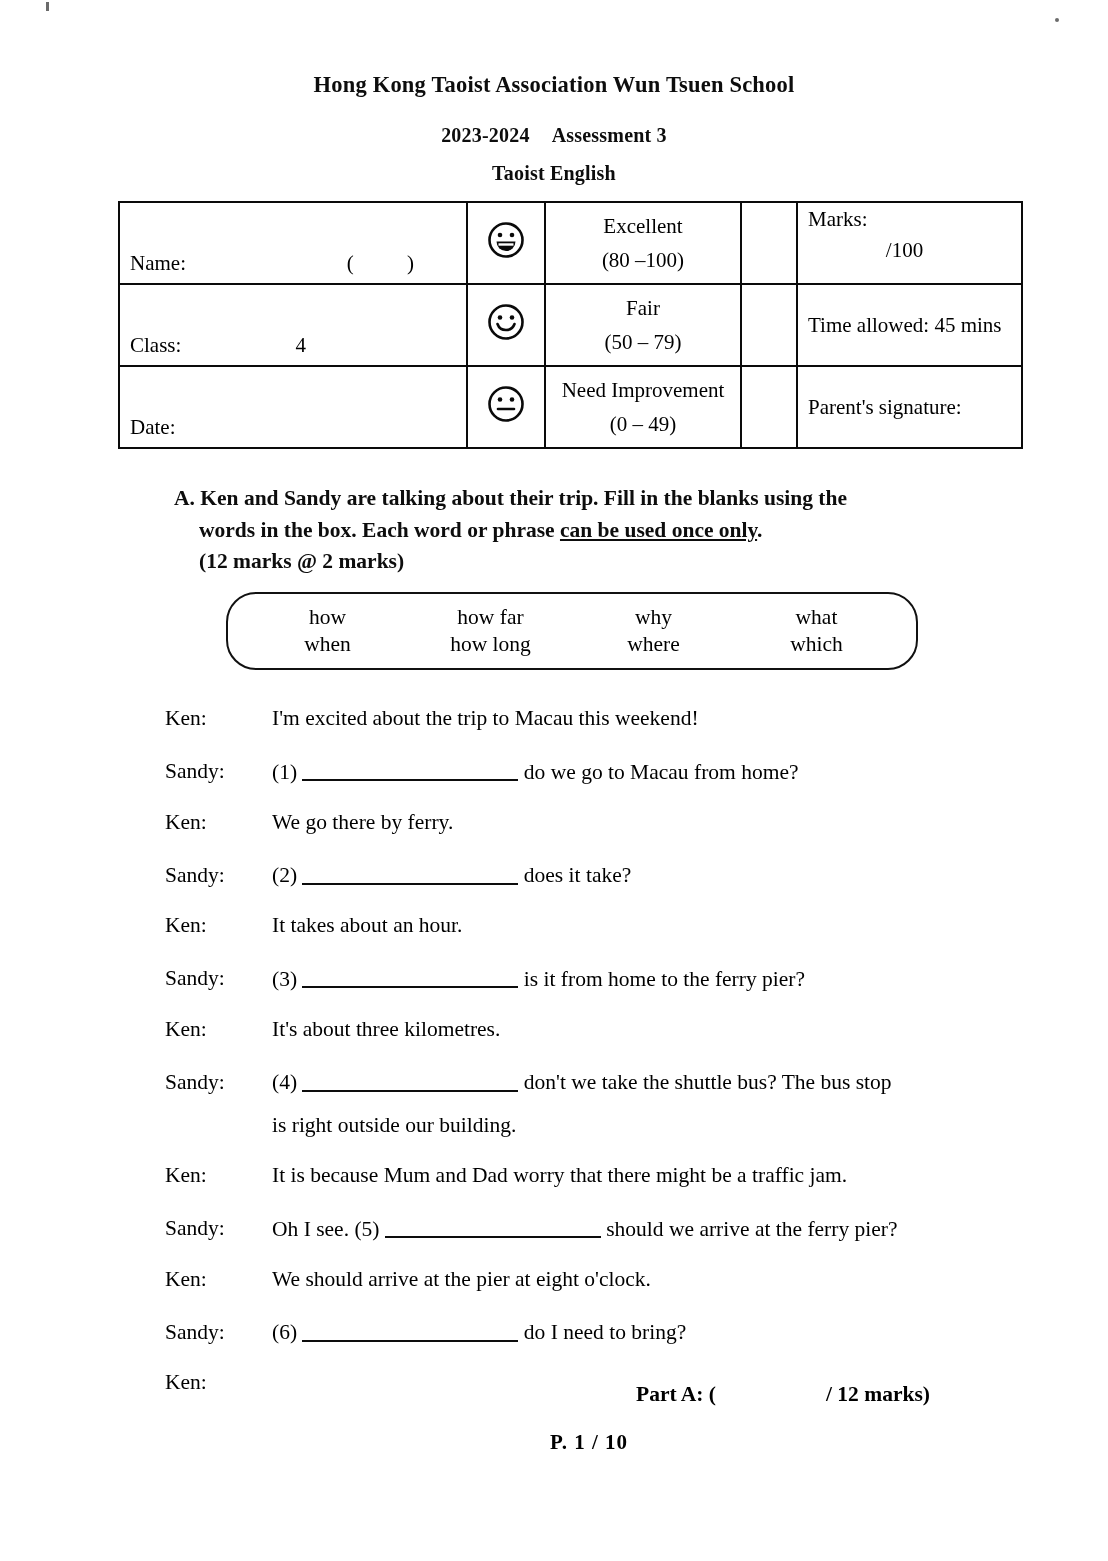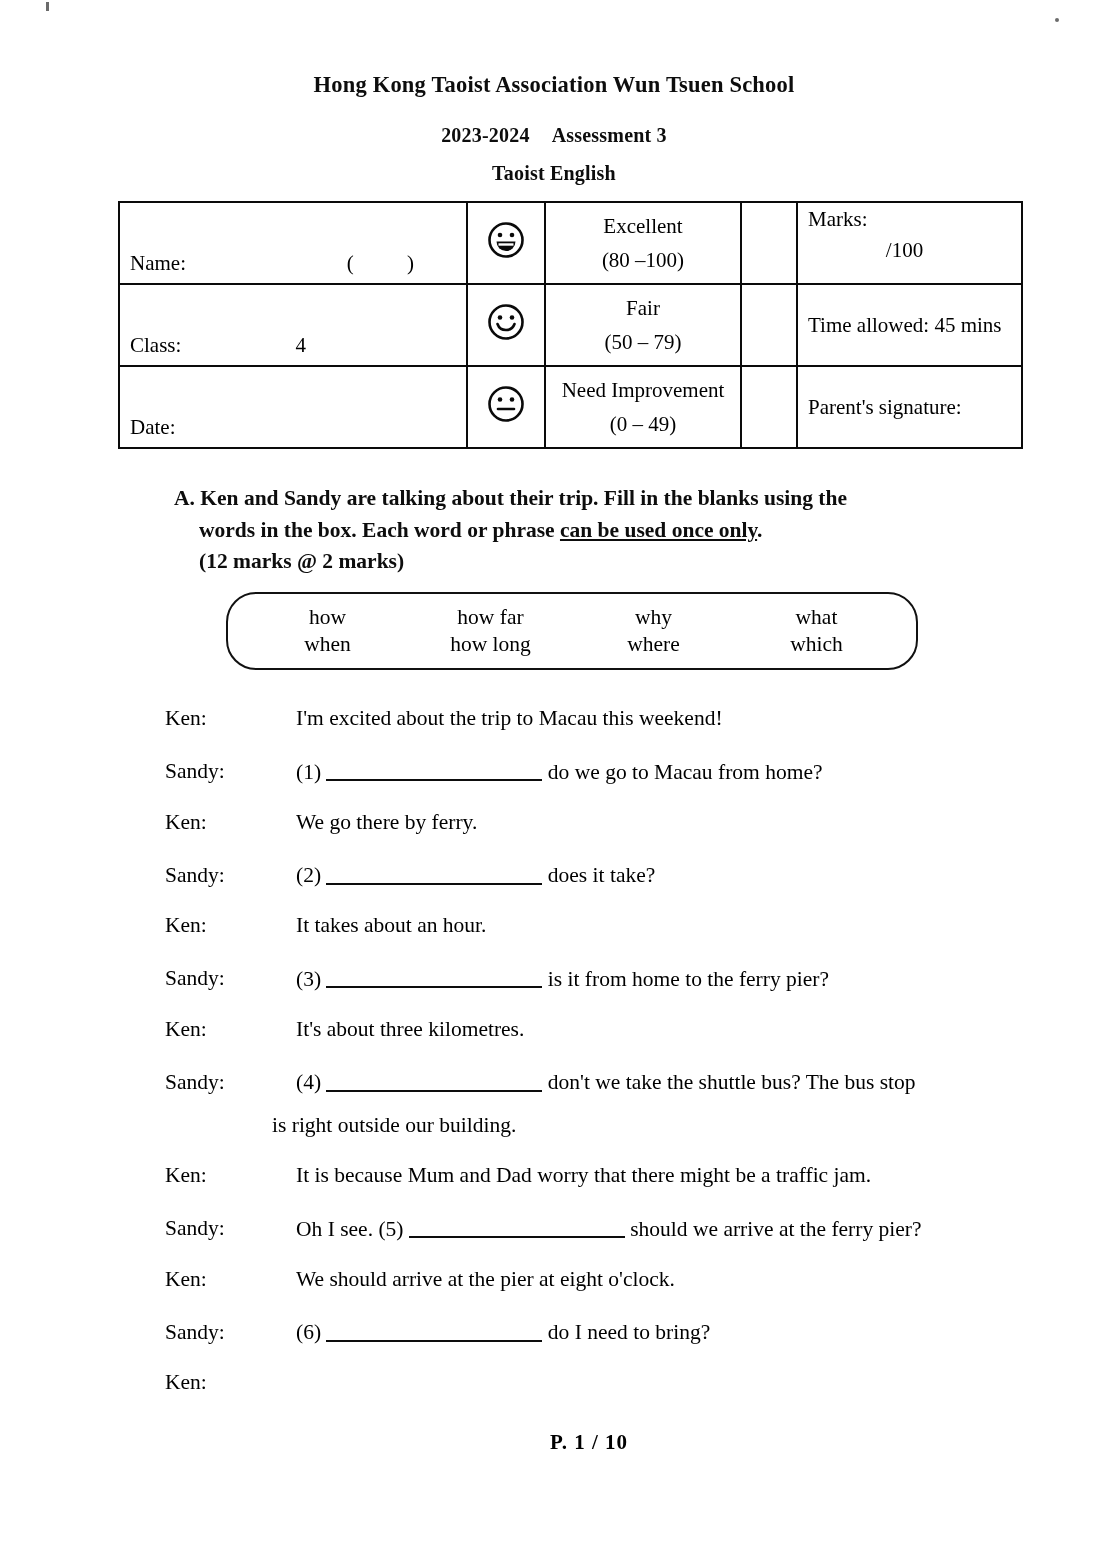--- a/index.html
+++ b/index.html
@@ -137,21 +137,20 @@
     position: absolute;
     left: 165px;
     top: 706px;
     width: 880px;
     font-size: 21.5px;
   }
   .dlg-row {
     display: flex;
     align-items: baseline;
     margin-bottom: 25.5px;
-    gap: 24px;
   }
   .dlg-speaker {
     width: 107px;
     flex: 0 0 107px;
     white-space: nowrap;
   }
   .dlg-text { flex: 1; }
   .dlg-cont {
     margin-left: 107px;
     margin-bottom: 25.5px;
@@ -385,16 +384,19 @@
       <span class="dlg-speaker">Sandy:</span>
       <span class="dlg-text"><span class="num">(6)</span> <span class="blank blank-w"></span> <span>do I need to bring?</span></span>
     </div>
 
     <div class="dlg-row">
       <span class="dlg-speaker">Ken:</span>
     </div>
 
   </div>
 
+  <div class="part-total">
+    <span>Part A: (</span><span class="gap"></span><span>/ 12 marks)</span>
+  </div>
 
   <div class="page-number">P.  1  / 10</div>
 
 </div>
 
 </body></html>

